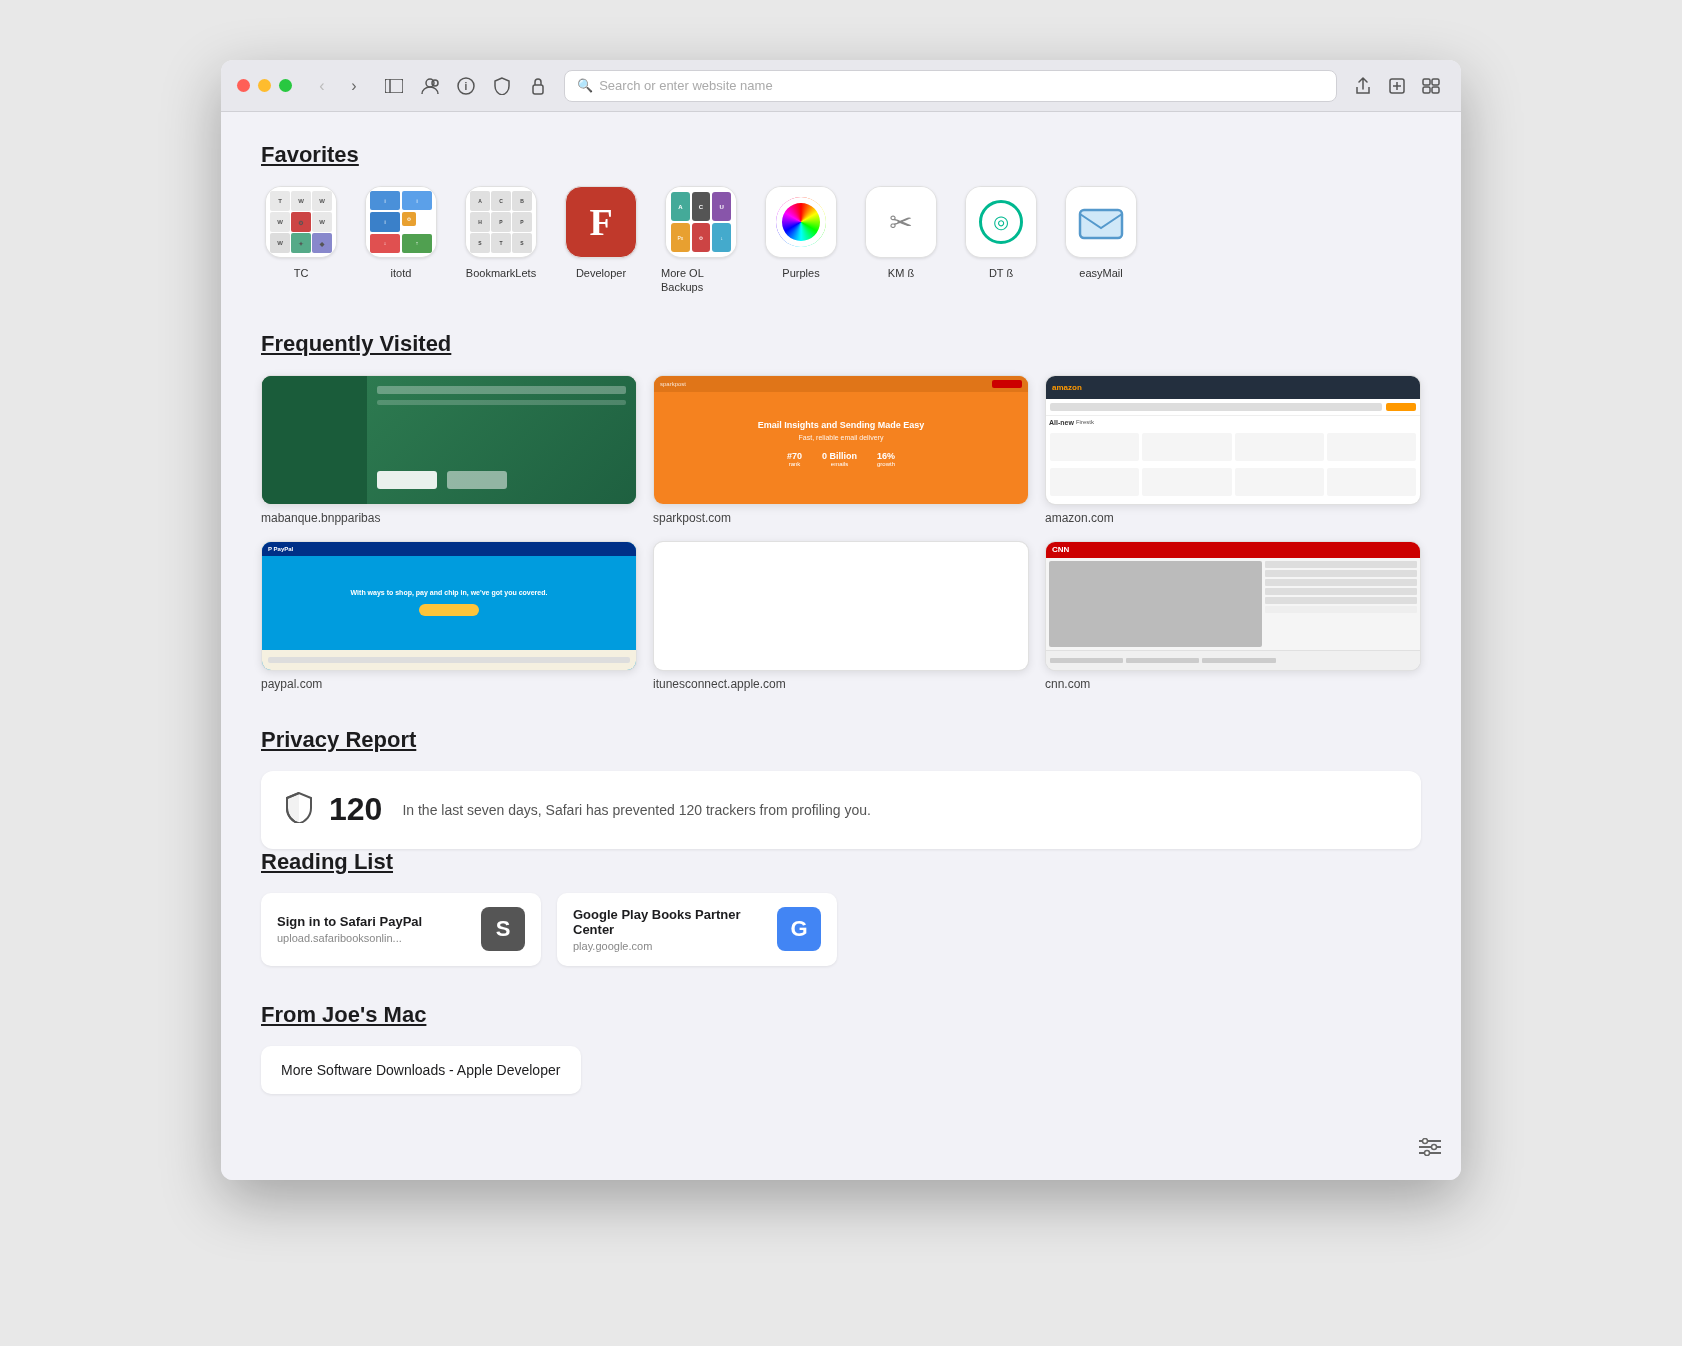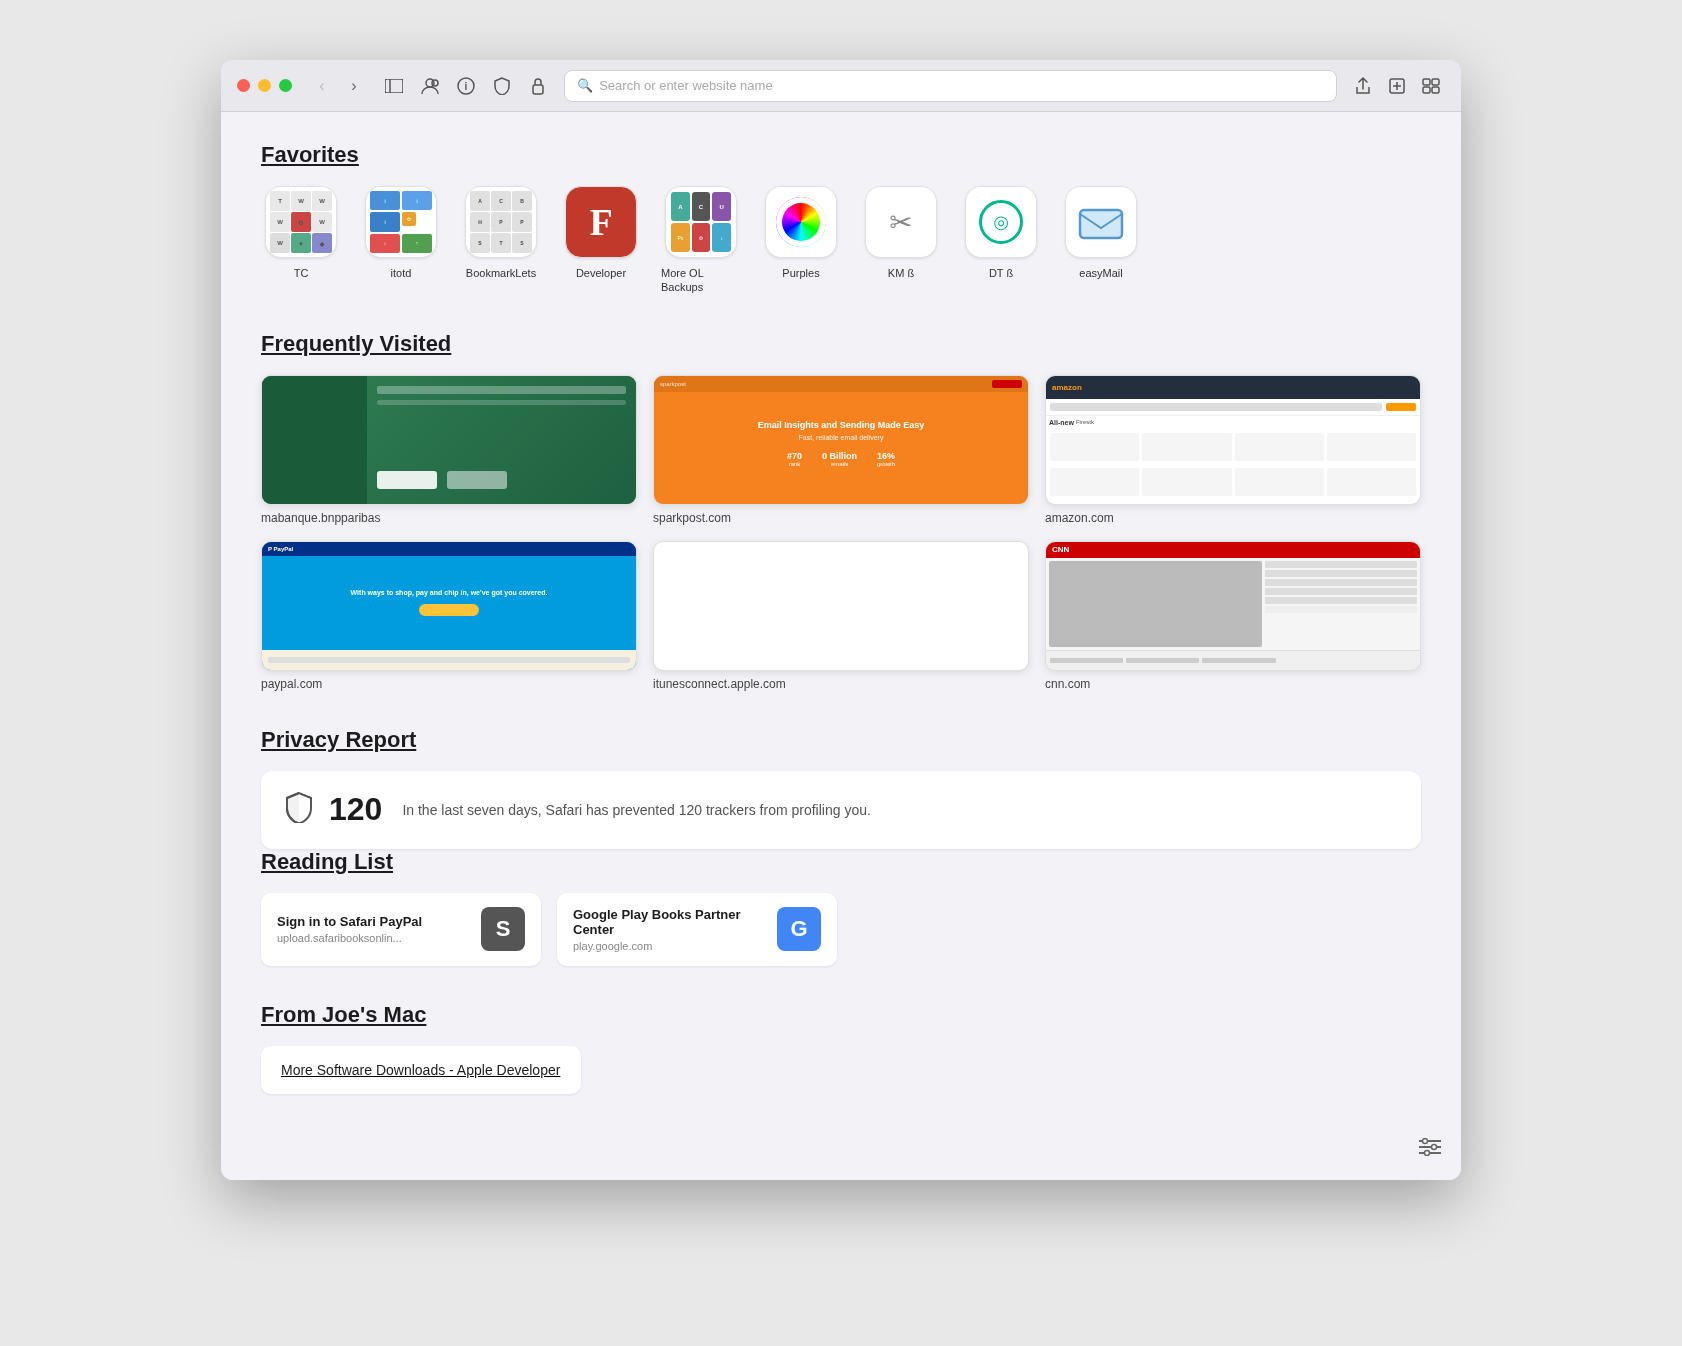--- a/index.html
+++ b/index.html
@@ -287,21 +287,20 @@
 
     .mac-item {
       background: white;
       border-radius: 10px;
       padding: 16px 20px;
       display: inline-flex;
       align-items: center;
       cursor: pointer;
       box-shadow: 0 1px 3px rgba(0,0,0,0.08);
       min-width: 320px;
-      text-decoration: underline;
     }
 
     .mac-item-title {
       font-size: 14px;
       color: #1c1c1e;
     }
 
     
     .thumb-bnp {
       background: linear-gradient(135deg, #1a5c3a 60%, #2d8a55);

